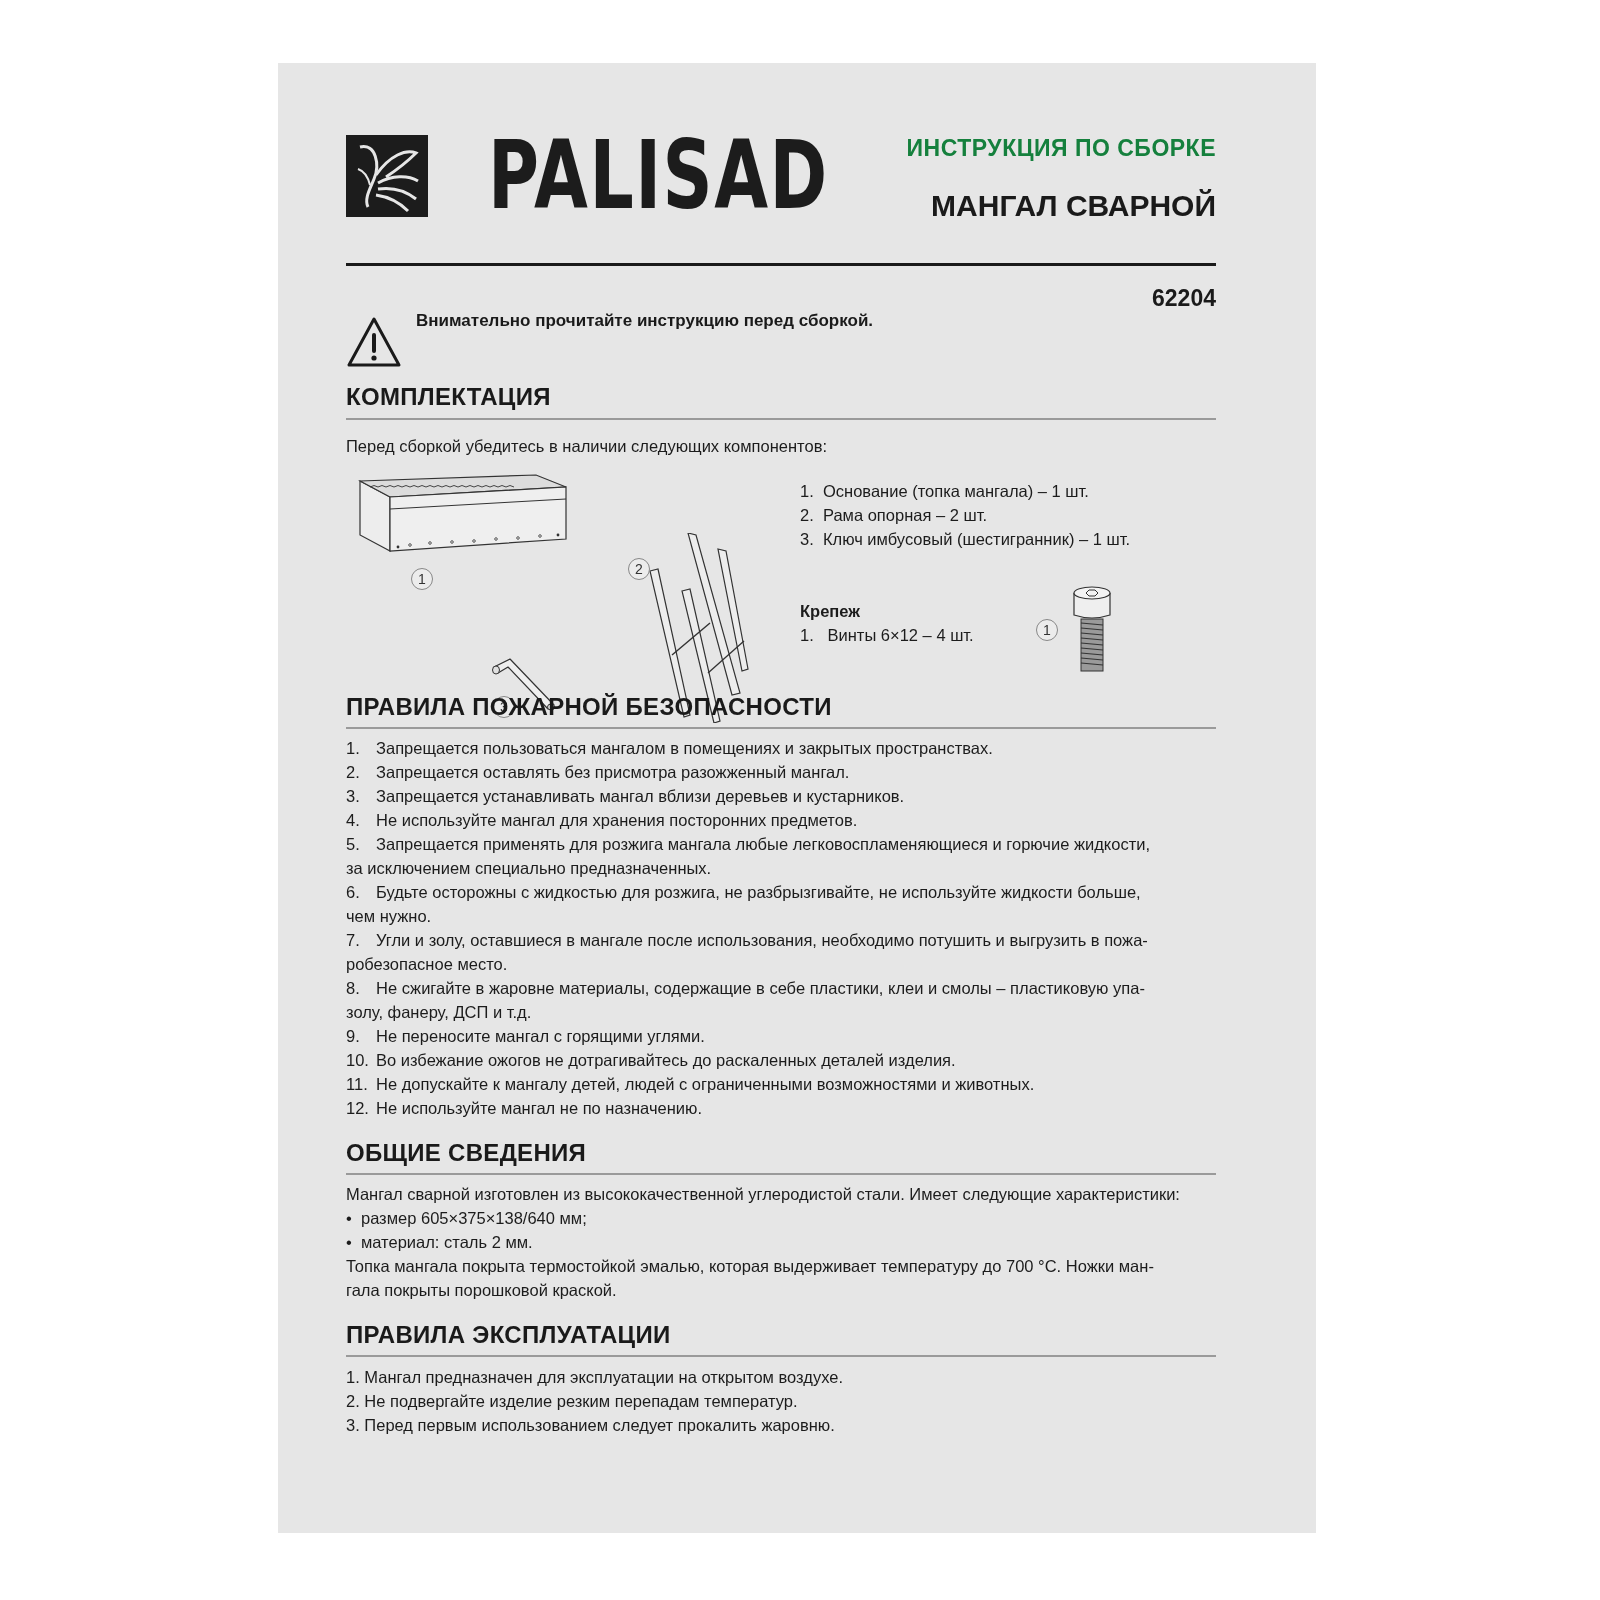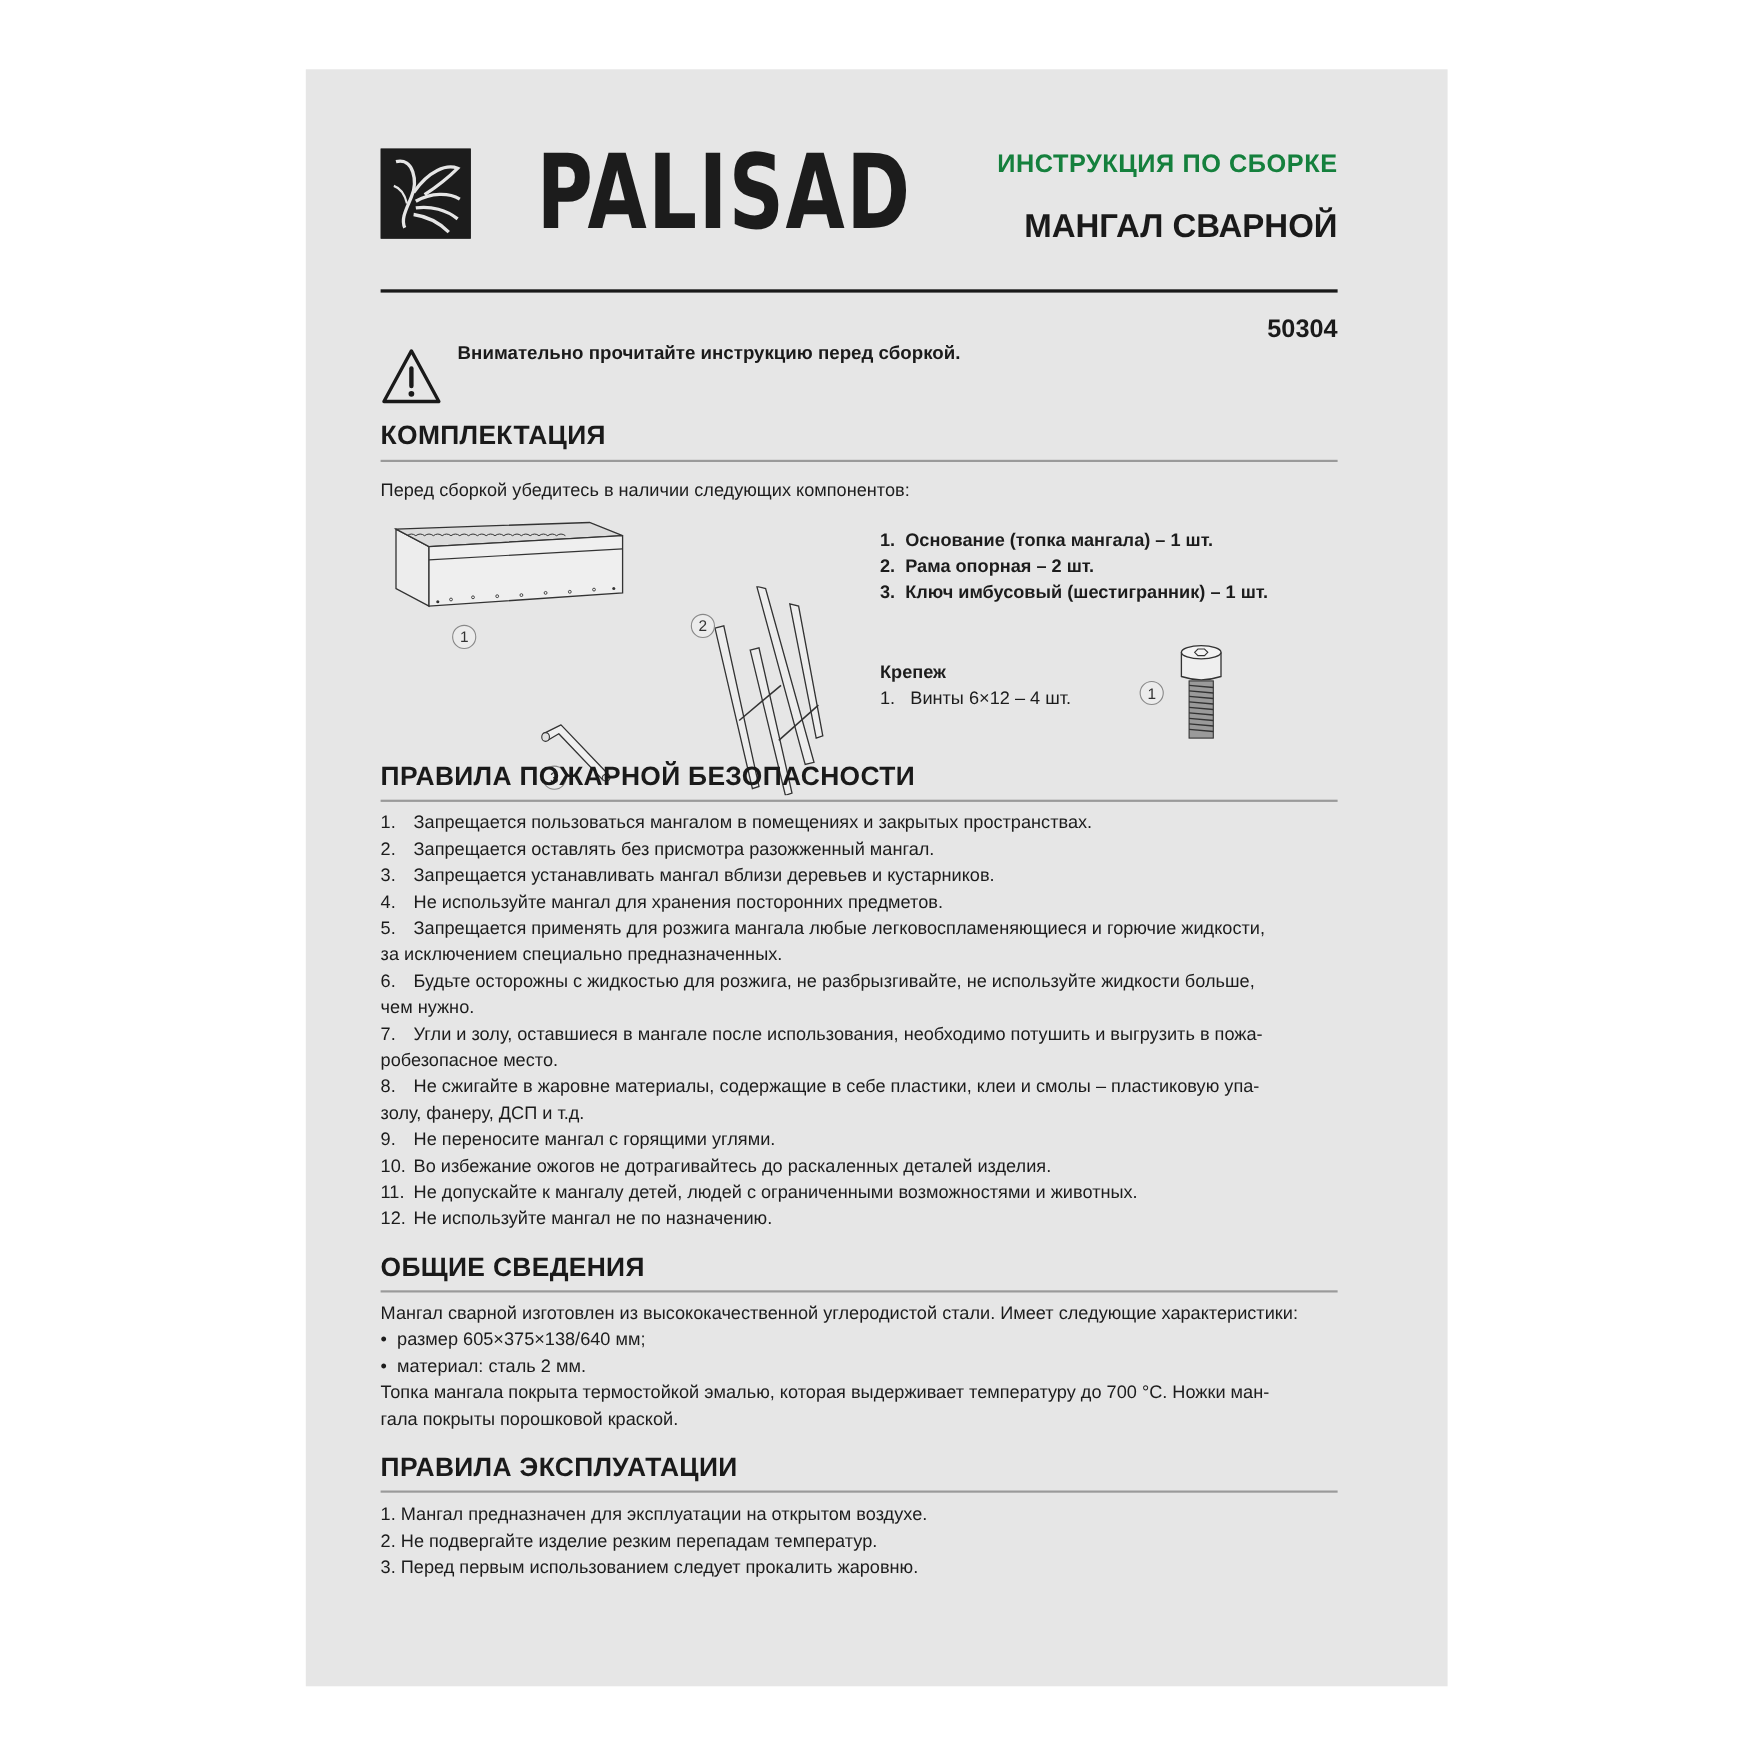--- a/index.html
+++ b/index.html
@@ -14,21 +14,21 @@
     .doc-type { right:100px; top:72px; font-size:23px; font-weight:bold; color:#15803d; letter-spacing:0.5px; }
     .doc-title { right:100px; top:126px; font-size:30px; font-weight:bold; color:#1a1a1a; }
     .top-rule { left:68px; top:200px; width:870px; height:3px; background:#1a1a1a; }
     .article { right:100px; top:222px; font-size:23px; font-weight:bold; }
     .warn-icon { left:68px; top:253px; width:56px; height:52px; }
     .warn-text { left:138px; top:248px; font-size:17px; font-weight:bold; }
     .sec-head { left:68px; width:870px; text-align:left; font-size:24px; font-weight:bold; letter-spacing:0.3px; }
     .sec-rule { left:68px; width:870px; height:2px; background:#9a9a9a; }
     .body-txt { font-size:16.5px; line-height:24px; color:#1c1c1c; }
     .intro { left:68px; top:371px; }
-    .parts-list { left:522px; top:416px; margin:0; padding:0; list-style:none;font-weight:bold; }
+    .parts-list { left:522px; top:416px; margin:0; padding:0; list-style:none; }
     .fasteners-title { left:522px; top:536px; font-weight:bold; }
     .fasteners-item { left:522px; top:560px; }
     .callout { width:20px; height:20px; border:1px solid #888; border-radius:50%; font-size:14px;
                text-align:center; line-height:20px; color:#333; background:#ececec; }
     .rules { left:68px; width:870px; }
     .rules .row { display:flex; }
     .rules .num { width:30px; flex:none; }
     .list-plain { left:68px; width:870px; }
   </style>
 </head>
@@ -47,21 +47,21 @@
         <path d="M30 60 C44 62 54 68 62 76" stroke="#e6e6e6" stroke-width="3" fill="none"></path>
         <path d="M12 34 C18 36 22 42 24 50" stroke="#e6e6e6" stroke-width="2" fill="none"></path>
       </svg>
     </div>
     <div class="logo-text">PALISAD</div>
   </div>
 
   <div class="abs doc-type">ИНСТРУКЦИЯ ПО СБОРКЕ</div>
   <div class="abs doc-title">МАНГАЛ СВАРНОЙ</div>
   <div class="abs top-rule"></div>
-  <div class="abs article">50304</div>
+  <div class="abs article">62204</div>
 
   <div class="abs warn-icon">
     <svg width="56" height="52" viewBox="0 0 56 52">
       <path d="M28 3 L53 49 L3 49 Z" fill="none" stroke="#1a1a1a" stroke-width="3" stroke-linejoin="round"></path>
       <rect x="26" y="17" width="4" height="20" rx="2" fill="#1a1a1a"></rect>
       <circle cx="28" cy="42" r="2.6" fill="#1a1a1a"></circle>
     </svg>
   </div>
   <div class="abs warn-text">Внимательно прочитайте инструкцию перед сборкой.</div>
 

